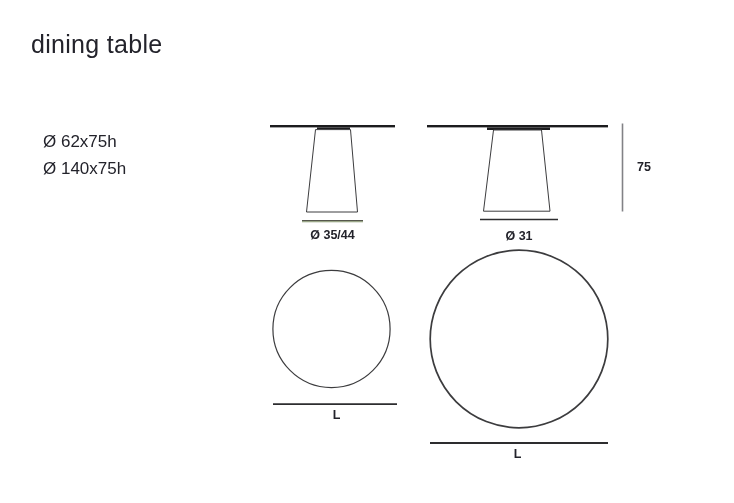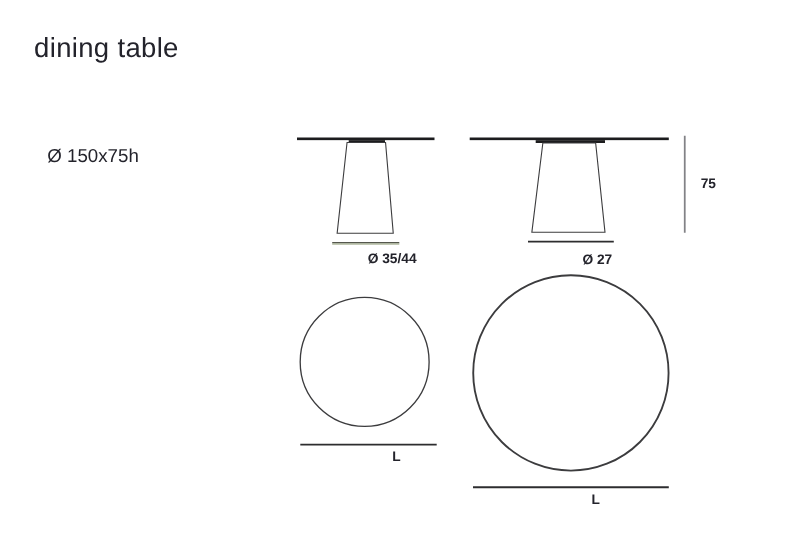--- a/index.html
+++ b/index.html
@@ -22,37 +22,38 @@
     font-size:17px;line-height:27.4px;
     color:var(--c-text,#23232b);
     white-space:nowrap;
   }
   .dim-label{
     position:absolute;
     font-size:12.5px;font-weight:bold;
     color:var(--c-text,#23232b);
     white-space:nowrap;
   }
-  .center{transform:translateX(-50%);margin-left:24px;}
+  .center{transform:translateX(-50%);}
   #diagram-svg{left:0;top:0;}
   .slab{fill:var(--c-line-dark,#1c1c1e);}
   .pedestal{fill:#ffffff;stroke:var(--c-line-mid,#3c3c3e);stroke-width:1;}
   .dim-dark{stroke:var(--c-dim-dark,#2d2d2f);fill:none;}
   .dim-gray{stroke:var(--c-dim-gray,#828286);fill:none;}
   .circle-top{fill:none;stroke:var(--c-line-mid,#3c3c3e);}
 </style>
 </head>
 <body>
 
 <div id="canvas">
 
   <div id="title" class="abs">dining table</div>
 
   <div id="size-list" class="abs">
-    <div>Ø 150x75h</div>
+    <div>Ø 62x75h</div>
+    <div>Ø 140x75h</div>
   </div>
 
   <svg id="diagram-svg" class="abs" width="734" height="503" viewBox="0 0 734 503">
 
     <g>
       <rect class="slab" x="270" y="125" width="125" height="2.4"></rect>
       <rect class="slab" x="317" y="127.4" width="33" height="2.2"></rect>
       <polygon class="pedestal" points="315.5,129.6 350.5,129.6 357.5,212 306.5,212"></polygon>
       <line x1="302" y1="220.6" x2="363" y2="220.6" stroke="var(--c-dim-green-shadow,#55574d)" stroke-width="1.1"></line>
       <line x1="302" y1="221.8" x2="363" y2="221.8" stroke="var(--c-dim-green,#87966f)" stroke-width="1.1"></line>
@@ -73,21 +74,21 @@
     </g>
 
     <g>
       <circle class="circle-top" cx="519" cy="339" r="88.8" stroke-width="1.7"></circle>
       <line class="dim-dark" x1="430" y1="443" x2="608" y2="443" stroke-width="1.8"></line>
     </g>
   </svg>
 
   <span class="dim-label center" style="left:332.5px;top:227.5px;">Ø 35/44</span>
 
-  <span class="dim-label center" style="left:519px;top:228.5px;">Ø 27</span>
+  <span class="dim-label center" style="left:519px;top:228.5px;">Ø 31</span>
 
   <span class="dim-label" style="left:637px;top:160px;text-align:center;">75</span>
 
   <span class="dim-label center" style="left:336.5px;top:407.5px;">L</span>
 
   <span class="dim-label center" style="left:517.5px;top:446.5px;">L</span>
 
 </div>
 
 </body></html>

